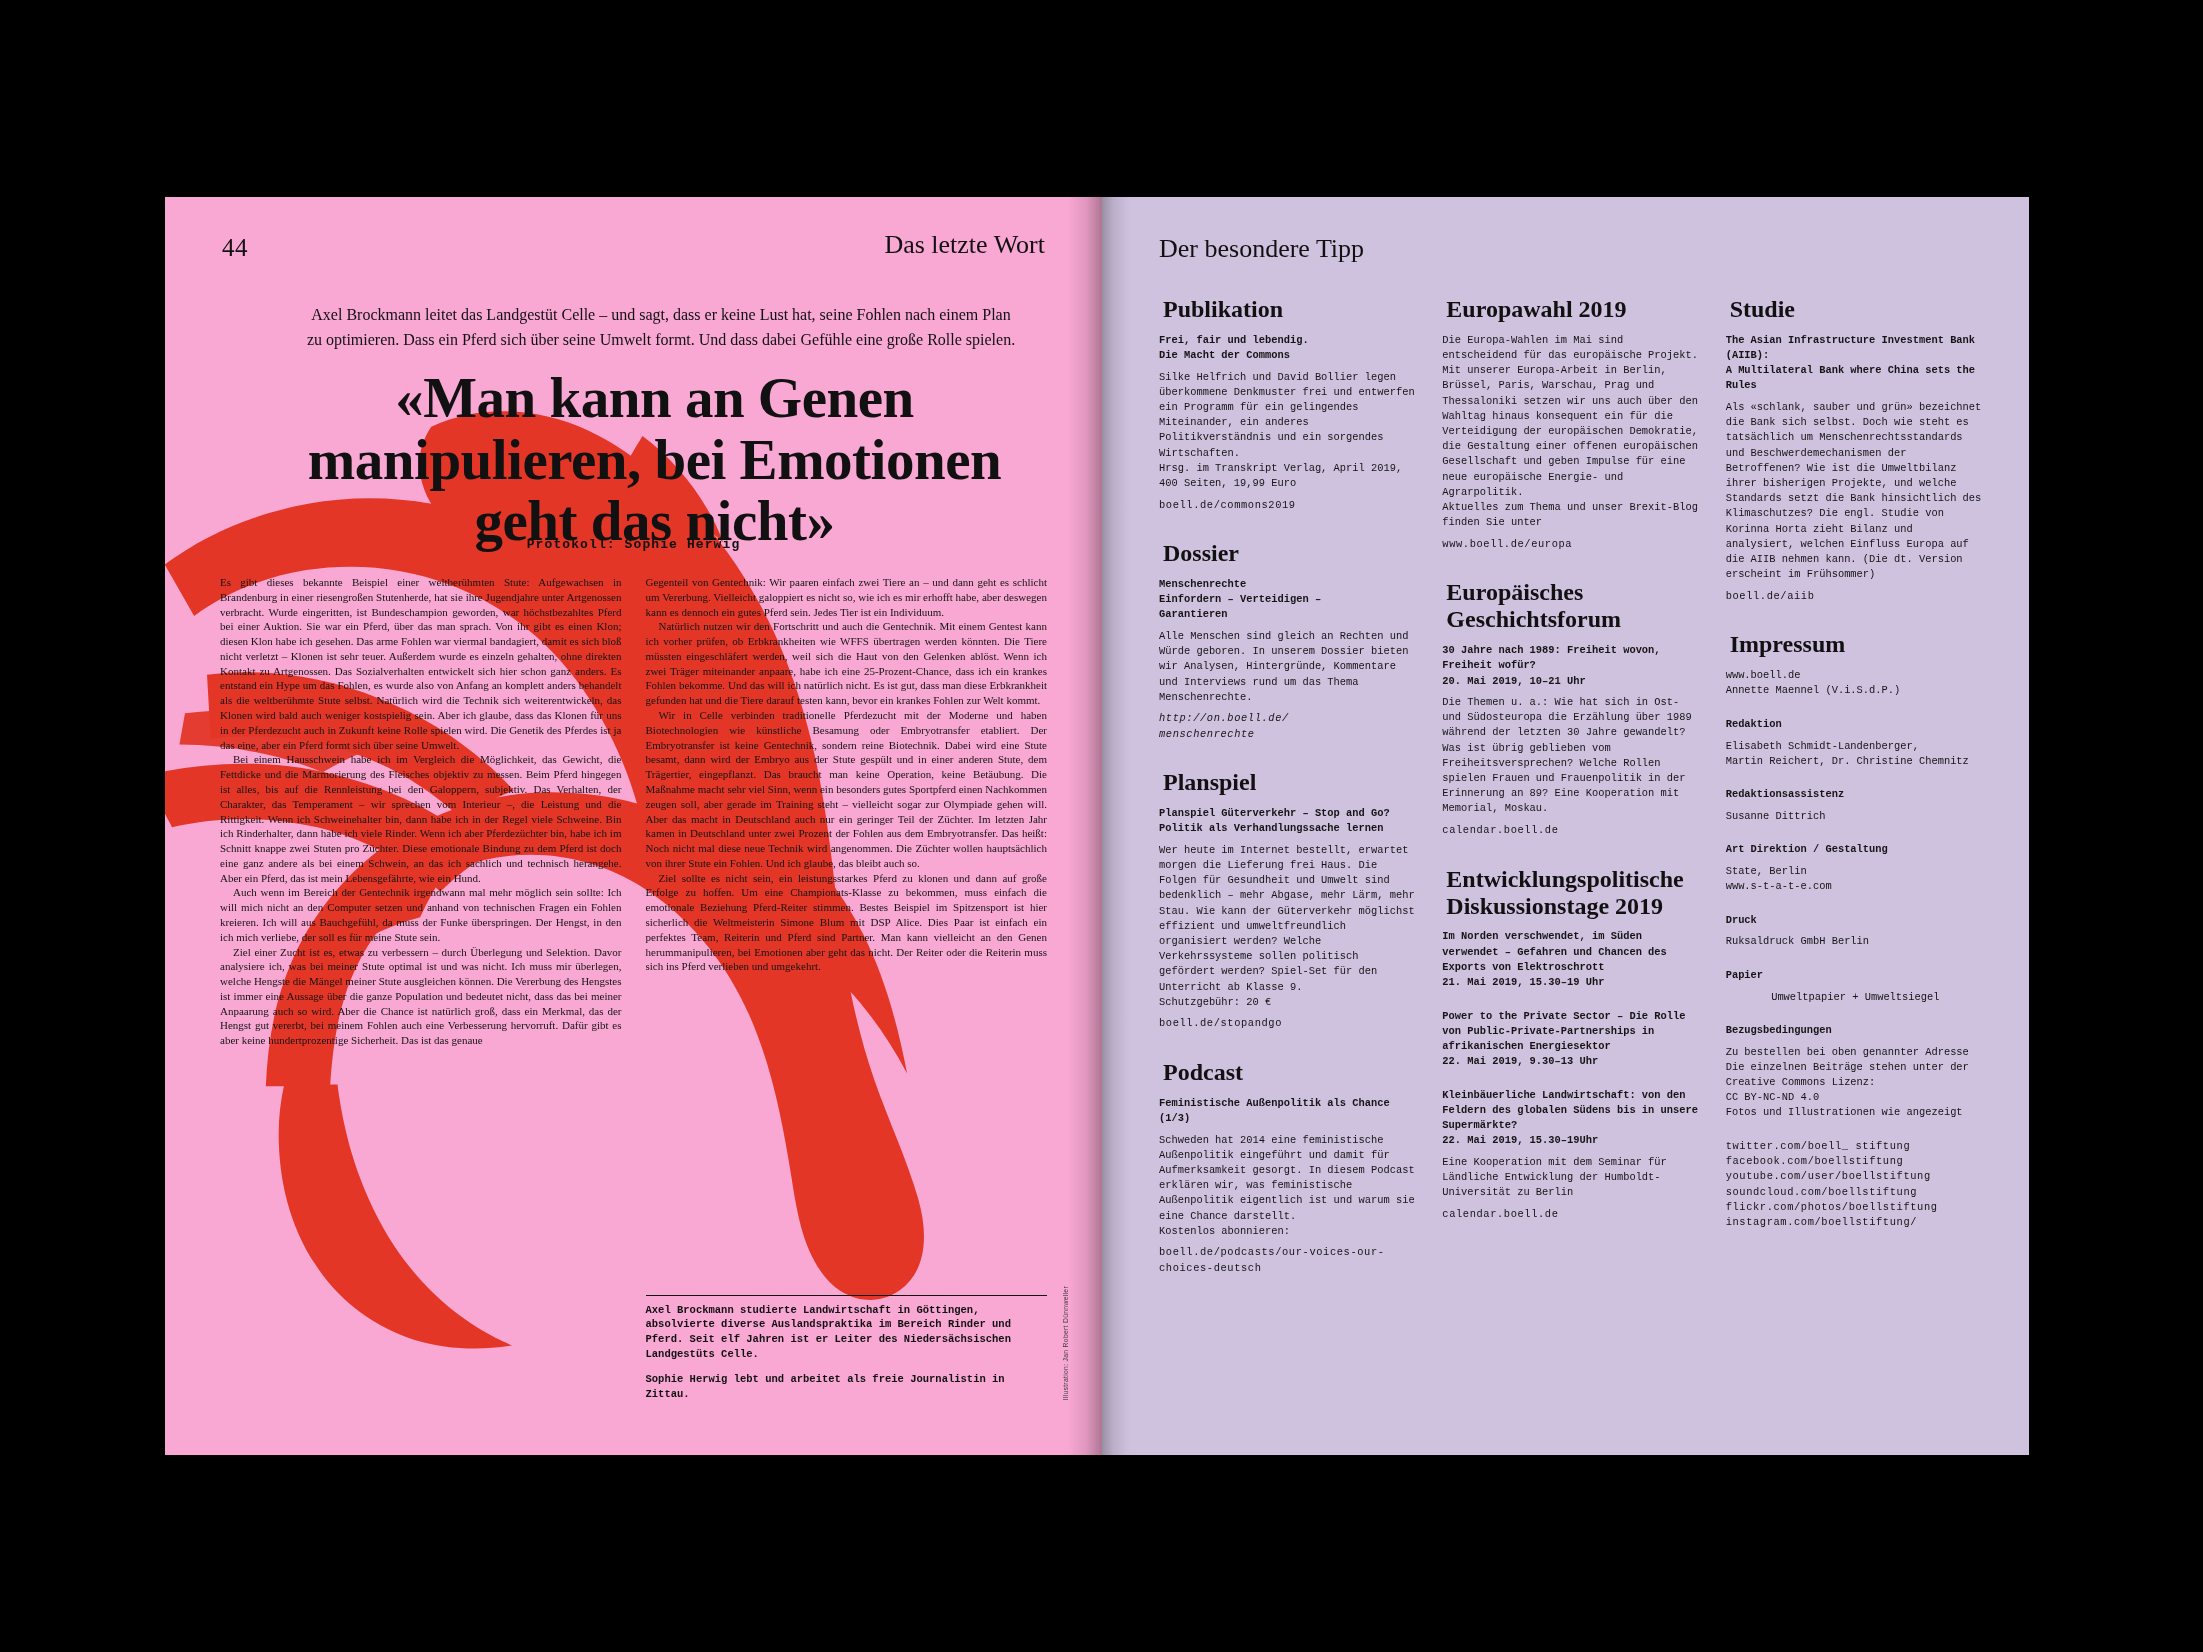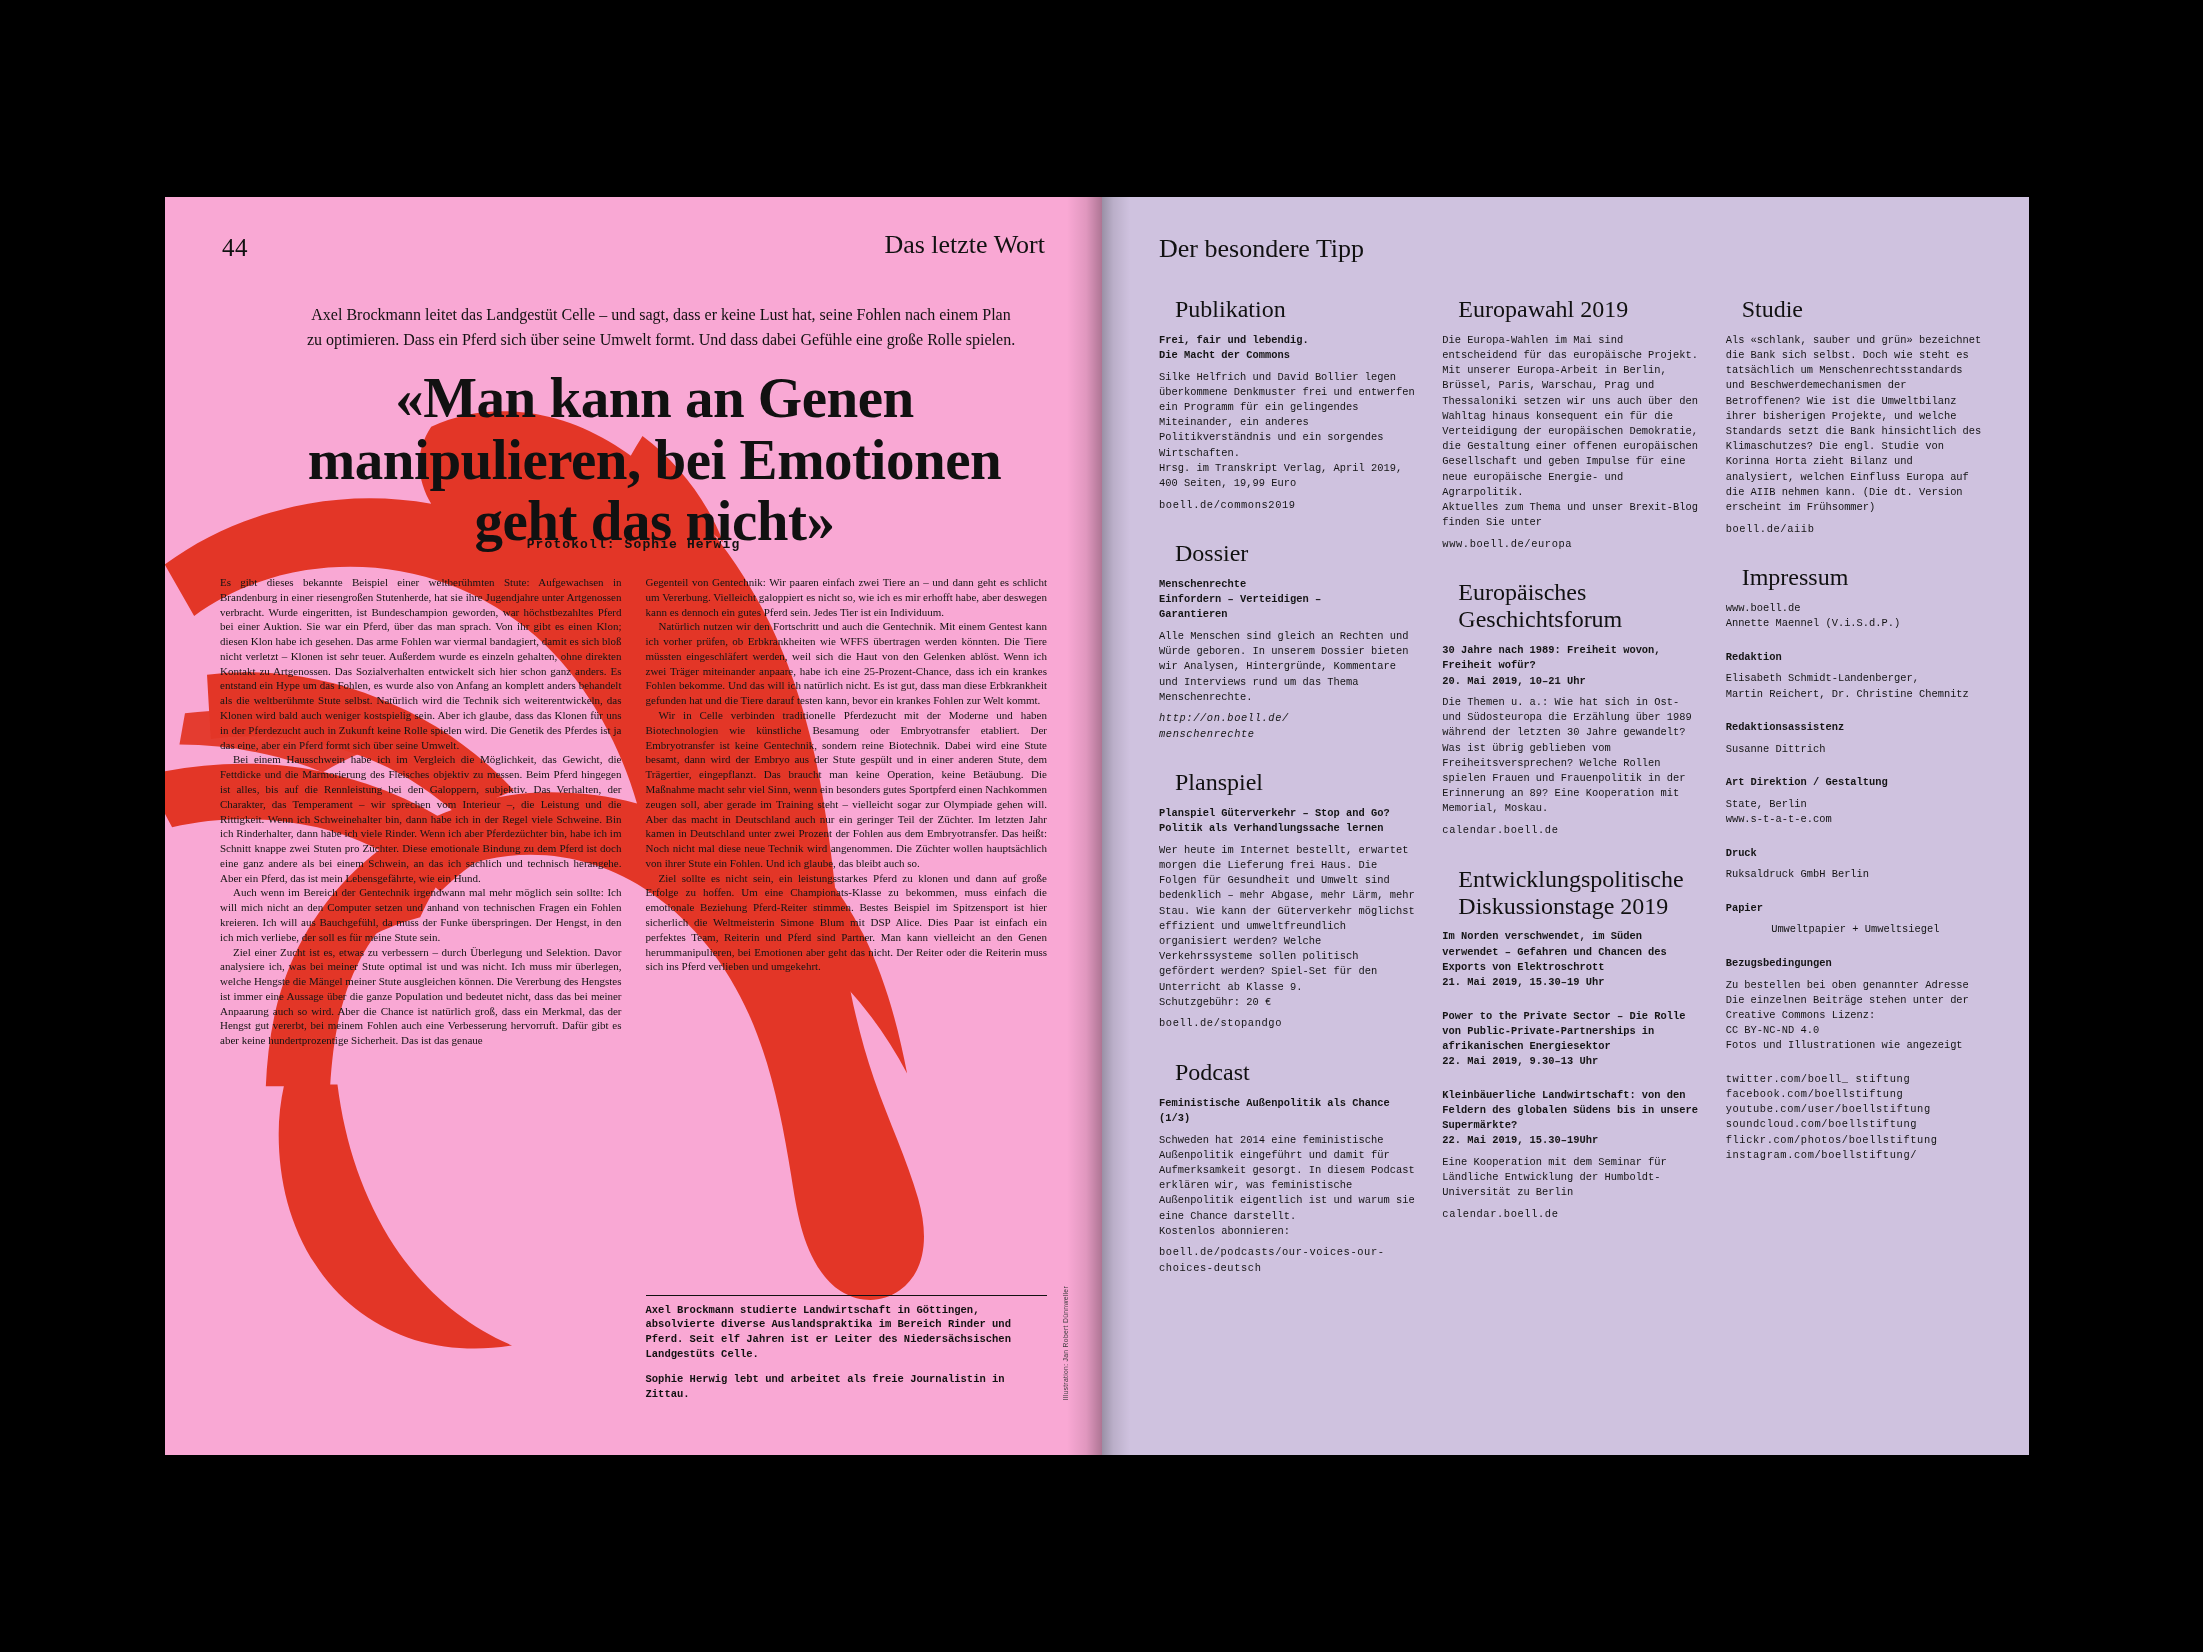--- a/index.html
+++ b/index.html
@@ -36,21 +36,21 @@
 
   .credit{position:absolute;right:33px;bottom:55px;writing-mode:vertical-rl;transform:rotate(180deg);
     font-family:"Liberation Sans",sans-serif;font-size:6.8px;letter-spacing:0.3px;color:#3a3a3a;z-index:16;}
 
   .horse{position:absolute;left:-37px;top:147px;width:1029px;height:1029px;z-index:8;pointer-events:none;mix-blend-mode:multiply;opacity:.93;}
 
   
   .r-title{position:absolute;left:57px;top:37px;font-size:26px;color:#111;}
   .r-cols{position:absolute;left:57px;right:44px;top:99px;bottom:37px;display:flex;gap:24px;}
   .r-col{flex:1;}
-  h2.sec{font-family:"Liberation Serif",serif;font-weight:400;font-size:24px;line-height:1.12;margin:0 0 10px 16px;color:#111;}
+  h2.sec{font-family:"Liberation Serif",serif;font-weight:700;font-size:24px;line-height:1.12;margin:0 0 10px 4px;color:#111;}
   h2.sec.mt{margin-top:27.5px;}
   .mono{font-family:"Liberation Mono",monospace;font-size:10.4px;line-height:1.46;color:#141414;}
   .mono .lead{font-weight:700;display:block;}
   .mono .body{display:block;margin-top:6.4px;}
   .mono .url{display:block;margin-top:6.4px;letter-spacing:0.6px;}
   .blk{margin-bottom:18.4px;}
   .blk:last-child{margin-bottom:0;}
 </style>
 </head>
 <body>
@@ -173,20 +173,22 @@
           <div class="mono blk">
             <span class="lead" style="white-space: pre-line;">Kleinbäuerliche Landwirtschaft: von den Feldern des globalen Südens bis in unsere Supermärkte?
 22. Mai 2019, 15.30–19Uhr</span>
             <span class="body" style="white-space: pre-line;">Eine Kooperation mit dem Seminar für Ländliche Entwicklung der Humboldt-Universität zu Berlin</span>
             <span class="url" style="white-space: pre-line;">calendar.boell.de</span>
           </div>
         </div>
         <div class="r-col">
           <h2 class="sec" style="white-space: pre-line;">Studie</h2>
           <div class="mono blk">
+            <span class="lead" style="white-space: pre-line;">The Asian Infrastructure Investment Bank (AIIB):
+A Multilateral Bank where China sets the Rules</span>
             <span class="body" style="white-space: pre-line;">Als «schlank, sauber und grün» bezeichnet die Bank sich selbst. Doch wie steht es tatsächlich um Menschenrechtsstandards und Beschwerdemechanismen der Betroffenen? Wie ist die Umweltbilanz ihrer bisherigen Projekte, und welche Standards setzt die Bank hinsichtlich des Klimaschutzes? Die engl. Studie von Korinna Horta zieht Bilanz und analysiert, welchen Einfluss Europa auf die AIIB nehmen kann. (Die dt. Version erscheint im Frühsommer)</span>
             <span class="url" style="white-space: pre-line;">boell.de/aiib</span>
           </div>
           <h2 class="sec mt" style="white-space: pre-line;">Impressum</h2>
           <div class="mono blk">
             <span class="body" style="white-space: pre-line;">www.boell.de
 Annette Maennel (V.i.S.d.P.)</span>
           </div>
           <div class="mono blk">
             <span class="lead" style="white-space: pre-line;">Redaktion</span>

